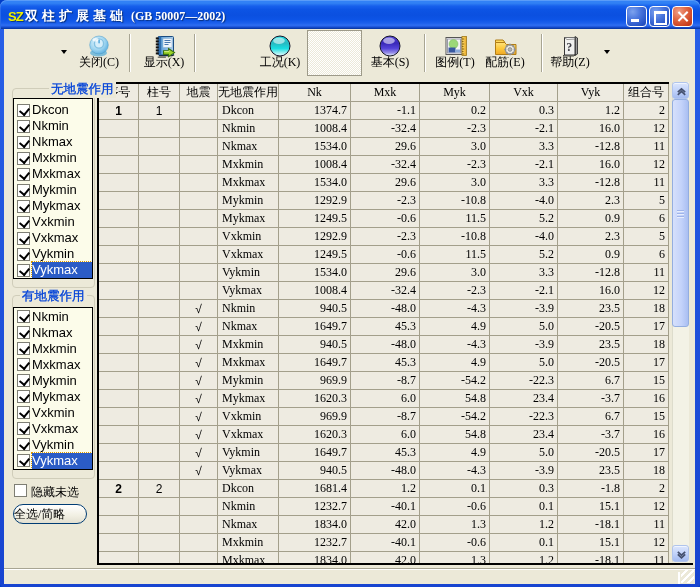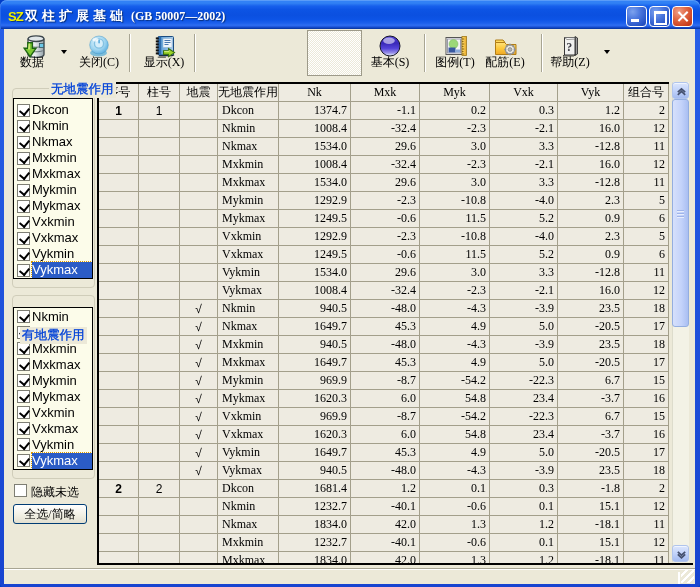--- a/index.html
+++ b/index.html
@@ -38,21 +38,21 @@
 .groupbox{position:absolute;border:1px solid #d0cdba;border-radius:4px;}
 .listbox{position:absolute;left:13px;width:80px;background:#fcfcea;border:1px solid #000;box-sizing:border-box;z-index:2;overflow:hidden;}
 .li{position:relative;height:16.4px;line-height:16.4px;font-size:13px;color:#000;white-space:nowrap;}
 .cb{position:absolute;left:3px;top:1.5px;width:13px;height:13px;background:#fff;border:1px solid #7e7e74;box-sizing:border-box;}
 .cb::after{content:"";position:absolute;left:2.5px;top:1px;width:5px;height:7px;border:solid #000;border-width:0 2.2px 2.2px 0;transform:rotate(40deg);}
 .li .txt{position:absolute;left:18px;top:0;}
 .li.sel .txt{background:#2b5cc6;color:#fff;outline:1px dotted #e09c00;padding-right:58px;}
 
 #hidebox{position:absolute;left:14px;top:484px;width:13px;height:13px;background:#fff;border:1px solid #7e7e74;box-sizing:border-box;}
 #hidelbl{position:absolute;left:31px;top:484px;font-size:12px;font-family:"Liberation Serif",serif;}
-#selbtn{position:absolute;left:13px;top:504px;width:74px;height:20px;box-sizing:border-box;border:1px solid #003c74;border-radius:3px;background:linear-gradient(180deg,#fff,#f1efe2 60%,#e2dfd0);font-size:12px;font-family:"Liberation Serif",serif;text-align:center;line-height:18px;}
+#selbtn{position:absolute;left:13px;top:504px;width:74px;height:20px;box-sizing:border-box;border:1px solid #003c74;border-radius:10px;background:linear-gradient(180deg,#fff,#f1efe2 60%,#e2dfd0);font-size:12px;font-family:"Liberation Serif",serif;line-height:18px;}
 
 #gridwrap{position:absolute;left:97px;top:82px;width:573px;height:481px;overflow:hidden;}
 
 #grid{position:absolute;left:0;top:0;border-collapse:collapse;table-layout:fixed;background:#eeebe1;border:2px solid #000;border-right:1px solid #a39f8b;}
 #grid td{border:1px solid #a39f8b;font-size:12px;padding:0;height:17px;overflow:hidden;white-space:nowrap;color:#000;}
 #grid .hd td{font-family:"Liberation Serif",serif;text-align:center;}
 #grid td.num{text-align:right;padding-right:3px;font-family:"Liberation Serif",serif;}
 #grid td.comb{text-align:left;padding-left:4px;font-family:"Liberation Serif",serif;}
 #grid td.ctr{text-align:center;}
 #grid td.eq{text-align:center;font-size:12px;}
@@ -78,39 +78,20 @@
   <span id="sz">SZ</span>
   <span id="title" class="cjk"><span style="letter-spacing:4px">双柱扩展基础</span><span style="font-size:12px;margin-left:4px">(GB 50007—2002)</span></span>
   <div class="tbtn blue" id="btnmin"></div>
   <div class="tbtn blue" id="btnmax"></div>
   <div class="tbtn" id="btnclose">
       <div class="x1"></div>
       <div class="x2"></div>
     </div>
 </div>
 <div id="toolbar">
-    <div class="tb" style="left:1px;width:54px;">
-      <div class="ico"><svg width="25" height="25" viewBox="0 0 25 25">
-          <defs>
-            <linearGradient id="cyl" x1="0" y1="0" x2="1" y2="0">
-              <stop offset="0" stop-color="#fafafa"></stop>
-              <stop offset=".45" stop-color="#e8ecee"></stop>
-              <stop offset=".8" stop-color="#b0bcc2"></stop>
-              <stop offset="1" stop-color="#98a4aa"></stop>
-            </linearGradient>
-          </defs>
-          <path d="M8.5 4.5v16c0 1.6 3.5 2.9 8 2.9s8-1.3 8-2.9v-16" fill="url(#cyl)" stroke="#3c464c" stroke-width="1.3" transform="translate(-0.5,0)"></path>
-          <ellipse cx="16" cy="4.7" rx="7.9" ry="2.8" fill="#e0e6e8" stroke="#3c464c" stroke-width="1.3"></ellipse>
-          <path d="M10 12.2c1.5 1 8 1.6 12.8 0M10 16.8c1.5 1 8 1.6 12.8 0" fill="none" stroke="#6a767c" stroke-width="1"></path>
-          <rect x="19.5" y="9.5" width="4.2" height="4" fill="#6cc8e8" stroke="#38565e" stroke-width=".8"></rect>
-          <path d="M7.8 8.8h4.6v5.5h3.6l-5.9 8.4-5.9-8.4h3.6z" fill="#7cc832" stroke="#1e6414" stroke-width="1.4"></path>
-          <path d="M8.6 9.6h1.4v6h-2z" fill="#c8e870" stroke="none"></path>
-        </svg></div>
-      <div class="lbl">数据</div>
-    </div>
     <div class="drop" style="left:57px"></div>
     <div class="tb" style="left:68px;width:54px;">
       <div class="ico"><svg width="24" height="24" viewBox="0 0 24 24">
           <defs>
             <radialGradient id="g1" cx=".4" cy=".35" r=".85">
               <stop offset="0" stop-color="#e8f8fe"></stop>
               <stop offset=".5" stop-color="#9cd4f0"></stop>
               <stop offset=".85" stop-color="#50a8dc"></stop>
               <stop offset="1" stop-color="#3890c8"></stop>
             </radialGradient>
@@ -145,20 +126,36 @@
             <rect x="3.8" y="12.4" width="3" height="2"></rect>
             <rect x="3.8" y="15.4" width="3" height="2"></rect>
             <rect x="3.8" y="18.4" width="3" height="2"></rect>
           </g>
           <path d="M11.5 16.8h5v-2.2l6 4-6 4v-2.2h-5z" fill="#9cd428" stroke="#3c7010" stroke-width="1.1"></path>
           <path d="M12.2 17.5h4.8v-1.2" fill="none" stroke="#d8f080" stroke-width=".9"></path>
         </svg></div>
       <div class="lbl">显示(X)</div>
     </div>
     <div class="sep" style="left:190px"></div>
+    <div class="tb" style="left:249px;width:54px;">
+      <div class="ico"><svg width="24" height="24" viewBox="0 0 24 24">
+          <defs>
+            <linearGradient id="sga" x1="0" y1="0" x2="0" y2="1">
+              <stop offset="0" stop-color="#18dce0"></stop>
+              <stop offset=".35" stop-color="#28b8c0"></stop>
+              <stop offset=".62" stop-color="#18dce0"></stop>
+              <stop offset=".85" stop-color="#a0f0f0"></stop>
+              <stop offset="1" stop-color="#eafaff"></stop>
+            </linearGradient>
+          </defs>
+          <circle cx="12" cy="12" r="10" fill="url(#sga)" stroke="#15152a" stroke-width="1"></circle>
+          <ellipse cx="11" cy="6.8" rx="5.8" ry="3.2" fill="#fff" opacity=".55"></ellipse>
+        </svg></div>
+      <div class="lbl">工况(K)</div>
+    </div>
     <div id="bstd"></div>
     <div class="tb" style="left:359px;width:54px;text-align:center;">
       <div class="ico"><svg width="24" height="24" viewBox="0 0 24 24">
           <defs>
             <linearGradient id="sgc" x1="0" y1="0" x2="0" y2="1">
               <stop offset="0" stop-color="#5444d8"></stop>
               <stop offset=".35" stop-color="#3828b8"></stop>
               <stop offset=".62" stop-color="#5444d8"></stop>
               <stop offset=".85" stop-color="#9890e8"></stop>
               <stop offset="1" stop-color="#eafaff"></stop>
@@ -263,21 +260,21 @@
       <div class="li" style="height:16px;line-height:16px">
         <span class="cb"></span>
         <span class="txt">Vykmin</span>
       </div>
       <div class="li sel" style="height:16px;line-height:16px">
         <span class="cb"></span>
         <span class="txt">Vykmax</span>
       </div>
     </div>
     <div class="groupbox" style="left:12px;top:295px;width:81px;height:182px;"></div>
-    <div class="grouplabel" style="left:20px;top:288px;margin-top:39px;">有地震作用</div>
+    <div class="grouplabel" style="left:20px;top:288px;">有地震作用</div>
     <div class="listbox" style="top:307px;padding-top:0.5px;">
       <div class="li" style="height:16px;line-height:16px">
         <span class="cb"></span>
         <span class="txt">Nkmin</span>
       </div>
       <div class="li" style="height:16px;line-height:16px">
         <span class="cb"></span>
         <span class="txt">Nkmax</span>
       </div>
       <div class="li" style="height:16px;line-height:16px">

